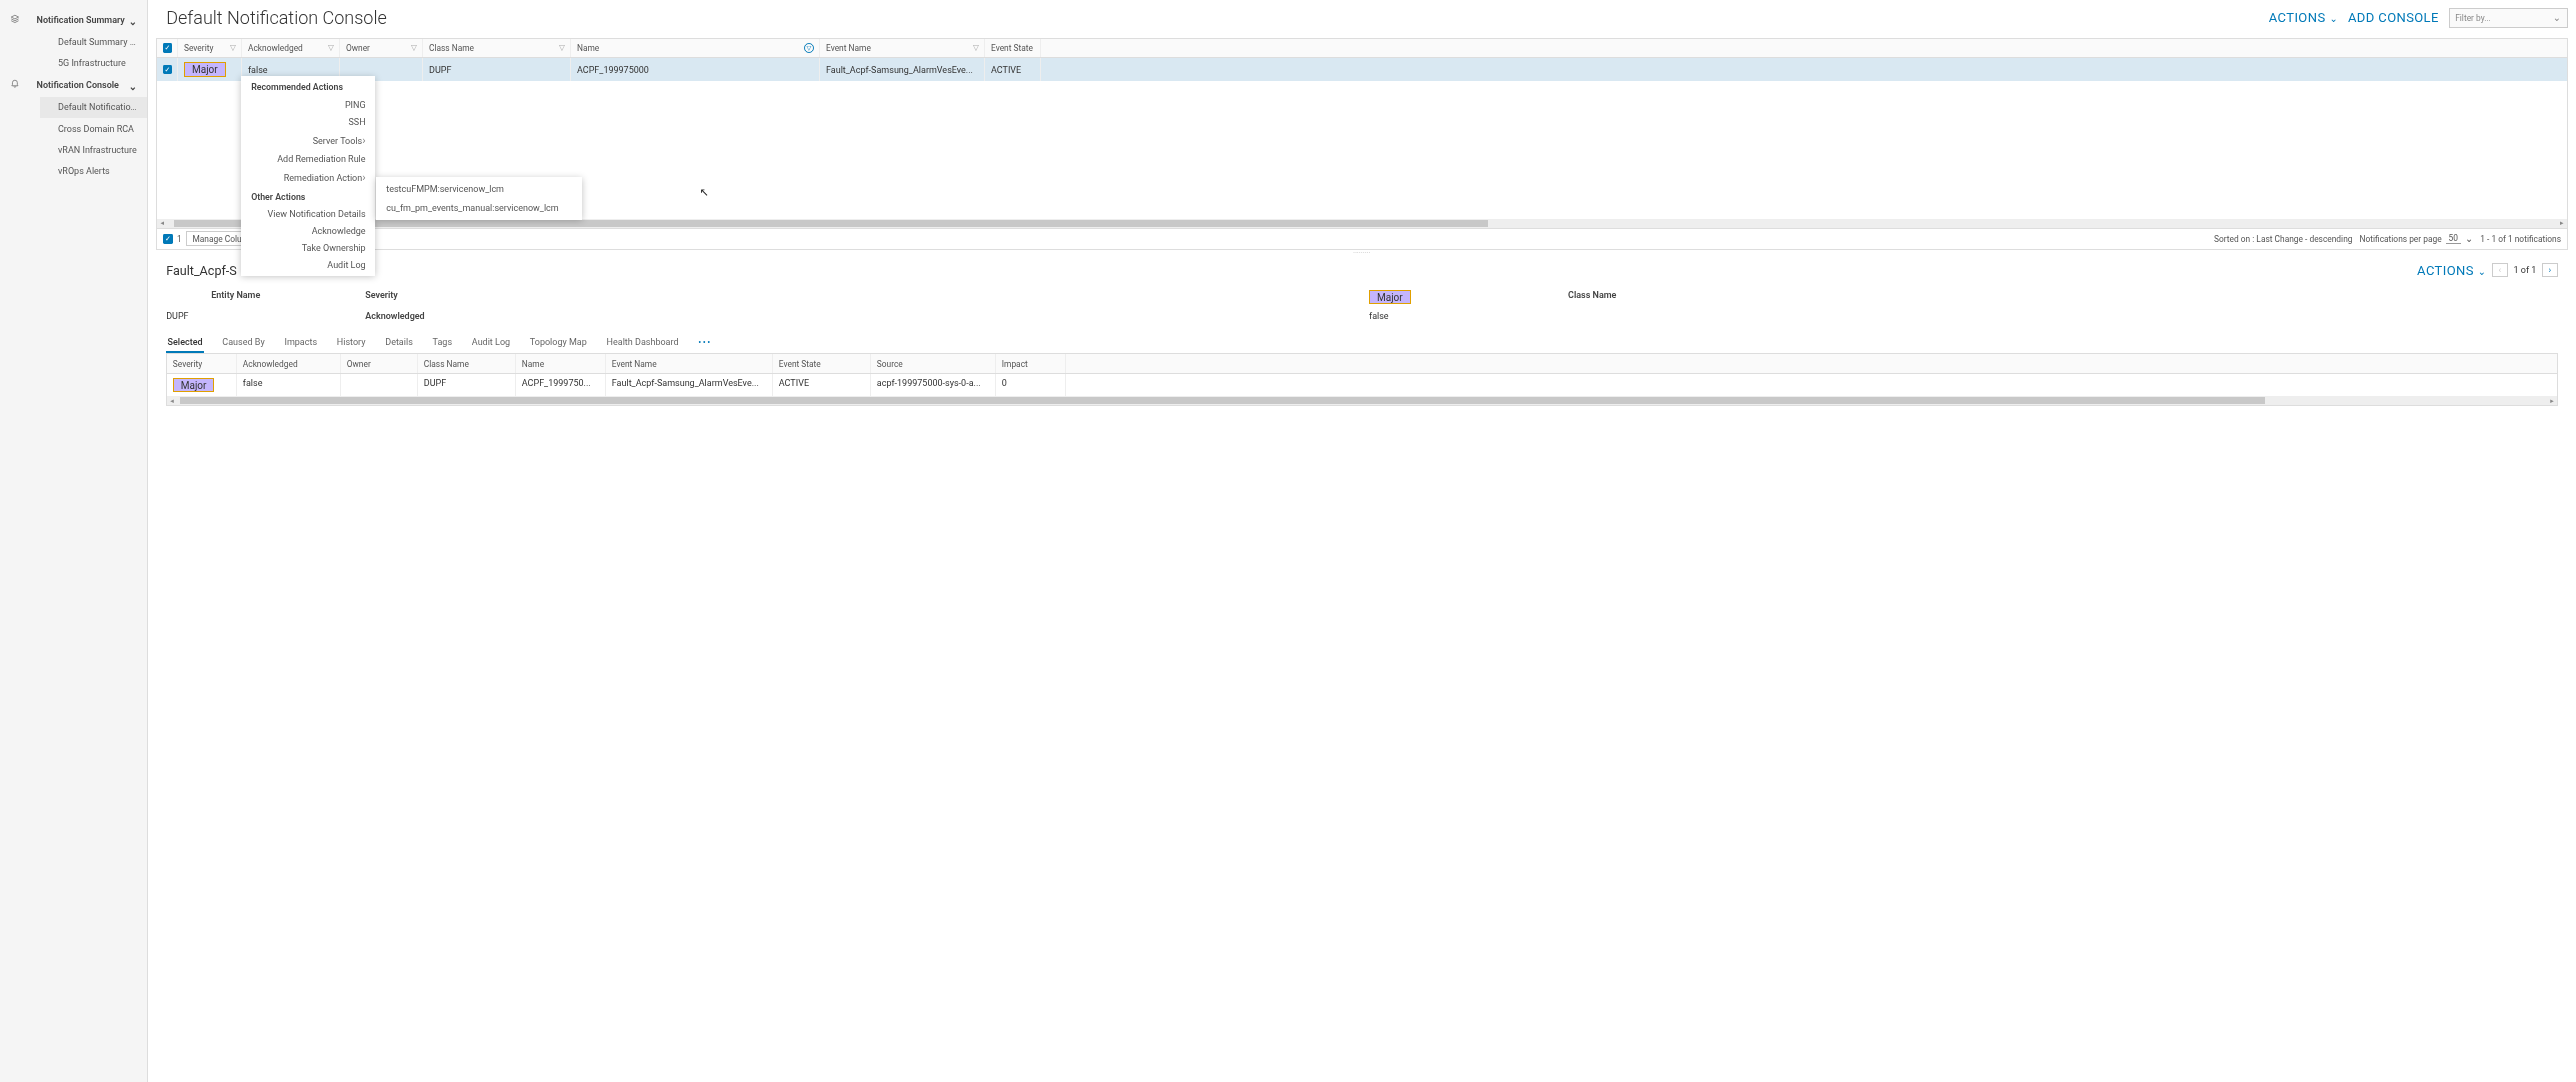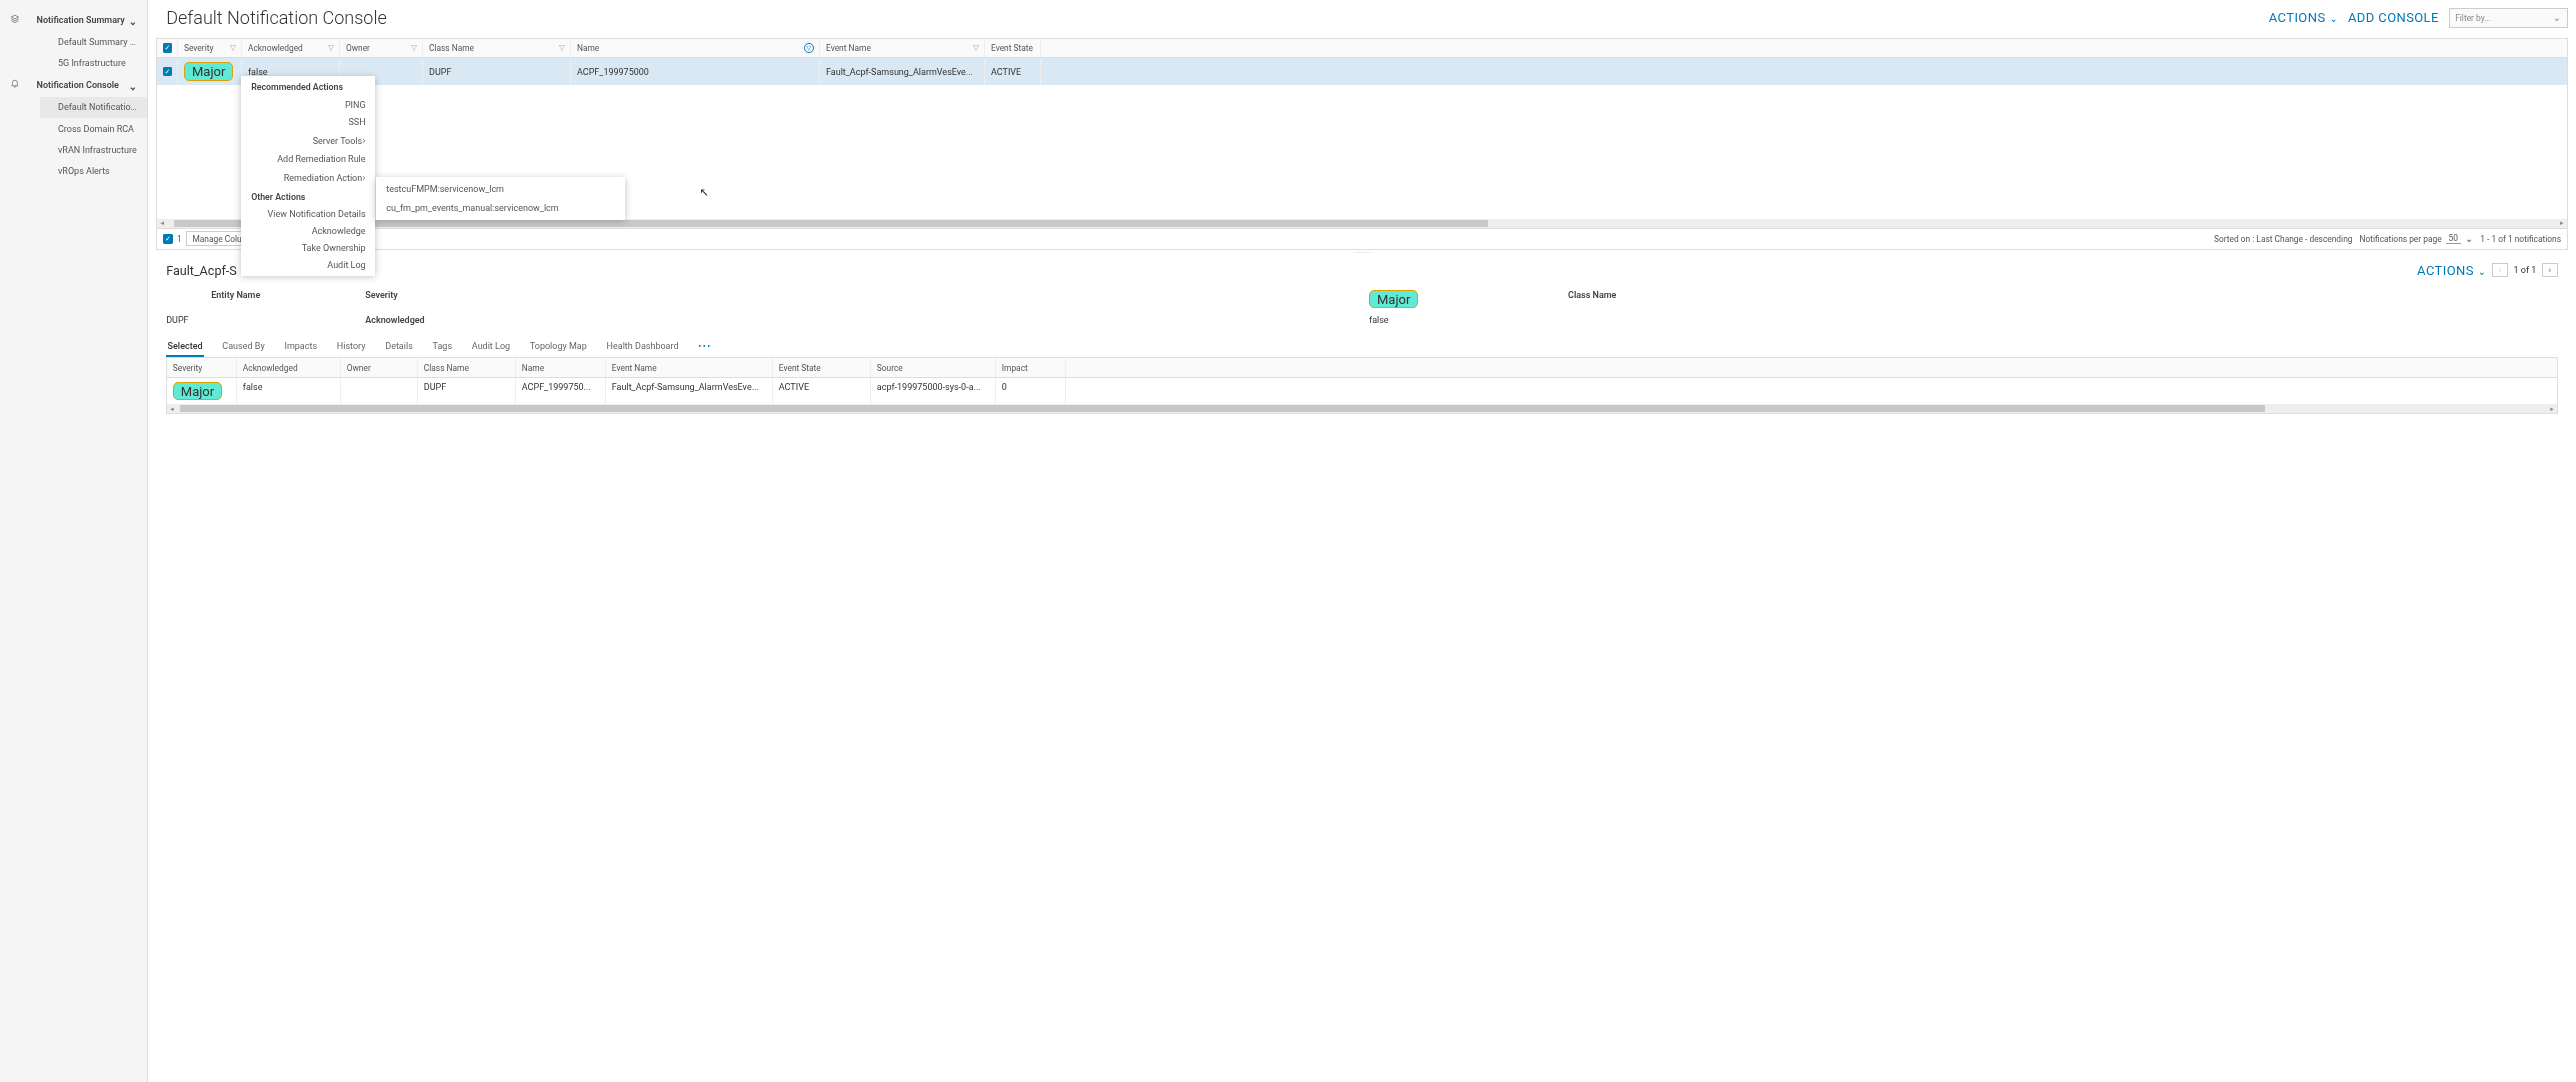--- a/index.html
+++ b/index.html
@@ -52,21 +52,21 @@
   .col-ack { width: 98px; flex: 0 0 98px; }
   .col-owner { width: 83px; flex: 0 0 83px; }
   .col-class { width: 148px; flex: 0 0 148px; }
   .col-name { width: 249px; flex: 0 0 249px; }
   .col-event { width: 165px; flex: 0 0 165px; }
   .col-state { width: 56px; flex: 0 0 56px; }
   .filter-circle { width:9.8px; height:9.8px; border:0.7px solid #0079b8; border-radius:50%; display:inline-flex; align-items:center; justify-content:center; color:#0079b8; font-size:6.3px; }
 
   .check { width: 9.8px; height: 9.8px; background: #0079b8; border-radius: 1.4px; display: inline-flex; align-items: center; justify-content: center; color: #fff; font-size: 7px; cursor: pointer; }
 
-  .badge-major { display:inline-block; padding: 0.7px 7px; border: 0.7px solid #e0a000; background: #5eead4; color: #333; border-radius: 5px; font-size: 13px; }
+  .badge-major { display:inline-block; padding: 0.7px 7px; border: 0.7px solid #e0a000; background: #c4b5fd; color: #333; border-radius: 0; font-size: 10px; }
 
   .hscroll { height: 8.4px; background: #eee; display:flex; align-items:center; }
   .hscroll .track { flex:1; height:7px; background:#eee; position:relative;}
   .hscroll .thumb { position:absolute; left:7px; width:55%; height:7px; background:#c8c8c8;}
   .hscroll .arrow { width:9.8px; text-align:center; color:#888; font-size:7px; cursor:pointer;}
 
   .table-footer { display:flex; align-items:center; padding: 2.8px 5.6px; border-top:0.7px solid #ddd; font-size:8.4px; color:#555; gap:7px;}
   .table-footer .left { display:flex; align-items:center; gap:4.2px;}
   .manage-cols { border:0.7px solid #ccc; padding:1.4px 5.6px; cursor:pointer; background:#fff; }
   .table-footer .spacer { flex:1; }
@@ -96,21 +96,21 @@
   .dth, .dtd { padding:4.2px 5.6px; border-right:0.7px solid #eee; overflow:hidden; white-space:nowrap; text-overflow:ellipsis;}
   .dcol-sev{width:70px;flex:0 0 70px;} .dcol-ack{width:104px;flex:0 0 104px;} .dcol-own{width:77px;flex:0 0 77px;}
   .dcol-class{width:98px;flex:0 0 98px;} .dcol-name{width:90px;flex:0 0 90px;} .dcol-evt{width:167px;flex:0 0 167px;}
   .dcol-state{width:98px;flex:0 0 98px;} .dcol-src{width:125px;flex:0 0 125px;} .dcol-imp{width:70px;flex:0 0 70px;}
   .dtrow{display:flex;}
 
   
   .context-menu { position:absolute; top:18px; left:84px; width:134px; background:#fff; box-shadow: 0 1.4px 7px rgba(0,0,0,0.25); z-index:100; padding: 2px 0;}
   .cm-section { padding: 4.2px 9.8px; font-weight:600; color:#444; font-size:8.8px;}
   .cm-item { padding: 3.5px 9.8px; color:#555; cursor:pointer; display:flex; justify-content:flex-end; align-items:center; font-size:9px;}
-  .submenu { position:absolute; top:119px; left:219px; width:249px; background:#fff; box-shadow:0 1.4px 7px rgba(0,0,0,0.25); z-index:101; padding:2.8px 0;}
+  .submenu { position:absolute; top:119px; left:219px; width:206px; background:#fff; box-shadow:0 1.4px 7px rgba(0,0,0,0.25); z-index:101; padding:2.8px 0;}
   .sm-item { padding:4.2px 9.8px; color:#555; cursor:pointer; font-size:9px;}
 
   .cursor-pointer { position:absolute; top:128px; left:542px; z-index:200; font-size:11.2px; color:#222; pointer-events:none;}
   .chev-r::after{content:'›'; font-size:11.2px; color:#888;}
   .chev-d::after{content:'⌄'; font-size:9.8px;}
 </style>
 </head>
 <body>
 
 <div class="app">

